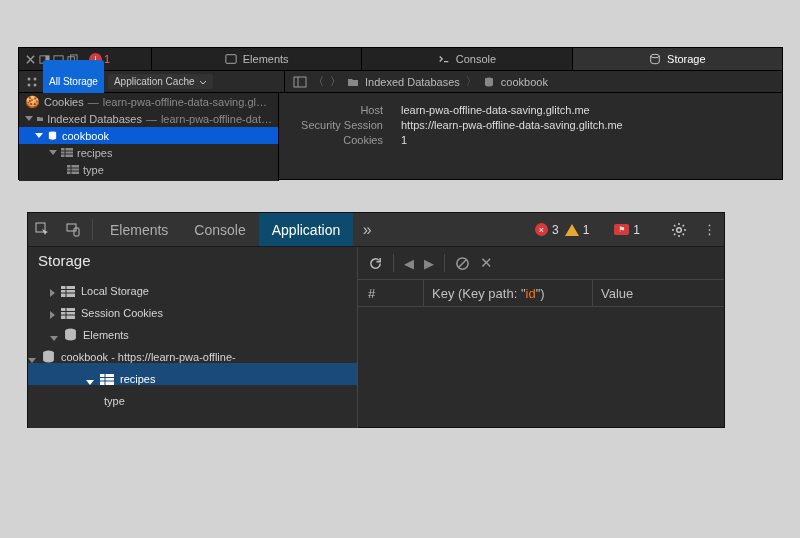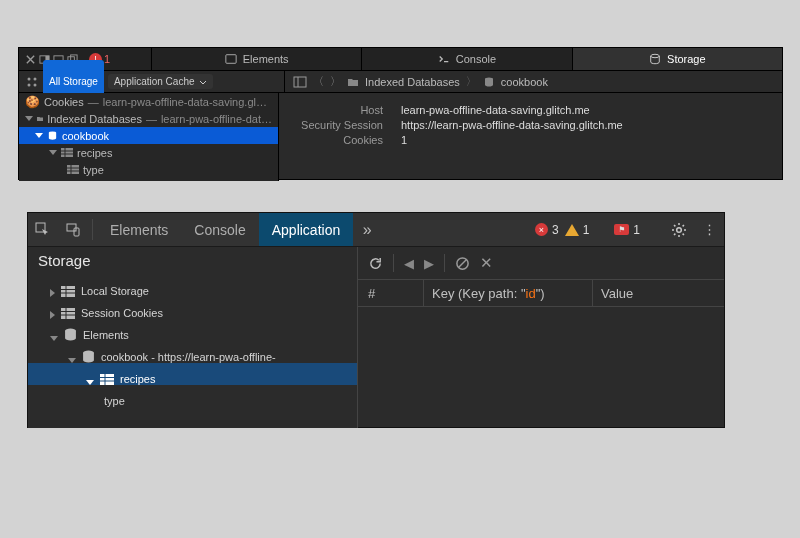--- a/index.html
+++ b/index.html
@@ -48,21 +48,21 @@
   .dot.warn{width:0;height:0;border-left:7px solid transparent;border-right:7px solid transparent;border-bottom:12px solid #e8a832;border-radius:0}
   .flag{width:15px;height:11px;background:#d73a3a;border-radius:2px;display:flex;align-items:center;justify-content:center;font-size:8px}
   .b-tabs .divider{width:1px;background:#474747;margin:6px 6px}
   .gear,.kebab{color:#c7c7c7;padding:0 8px;display:flex;align-items:center}
 
   .b-body{display:flex;height:calc(100% - 33px)}
   .b-side{width:329px;background:#2b2b2b;border-right:1px solid #444}
   .b-side h3{margin:5px 0 6px 10px;font-weight:400;font-size:15px;color:#e6e6e6}
   .b-side .row{display:flex;align-items:flex-end;height:22px;gap:6px;color:#d5d5d5;white-space:nowrap;font-size:11px;overflow:hidden}
   .b-side .row.sel{background:#194a7a;color:#fff}
-  .pad1{padding-left:22px}.pad2{padding-left:40px}.pad3{padding-left:58px}.pad4{padding-left:76px}
+  .pad1{padding-left:22px}.pad2{}.pad3{padding-left:58px}.pad4{padding-left:76px}
   .b-main{flex:1;display:flex;flex-direction:column}
   .b-tool{height:32px;display:flex;align-items:center;gap:10px;padding:0 10px;border-bottom:1px solid #444;color:#aaa}
   .b-tool input{background:#1e1e1e;border:1px solid #555;color:#ccc;height:20px;width:180px;padding:0 6px;font-size:12px}
   .b-cols{height:26px;display:flex;align-items:center;border-bottom:1px solid #444;color:#c0c0c0;font-size:13px}
   .b-cols .c1{width:55px;padding-left:10px;border-right:1px solid #444;height:100%;display:flex;align-items:center}
   .b-cols .c2{width:160px;padding-left:8px;border-right:1px solid #444;height:100%;display:flex;align-items:center}
   .b-cols .c3{flex:1;padding-left:8px}
   .keypath{color:#f97316}
 
   

